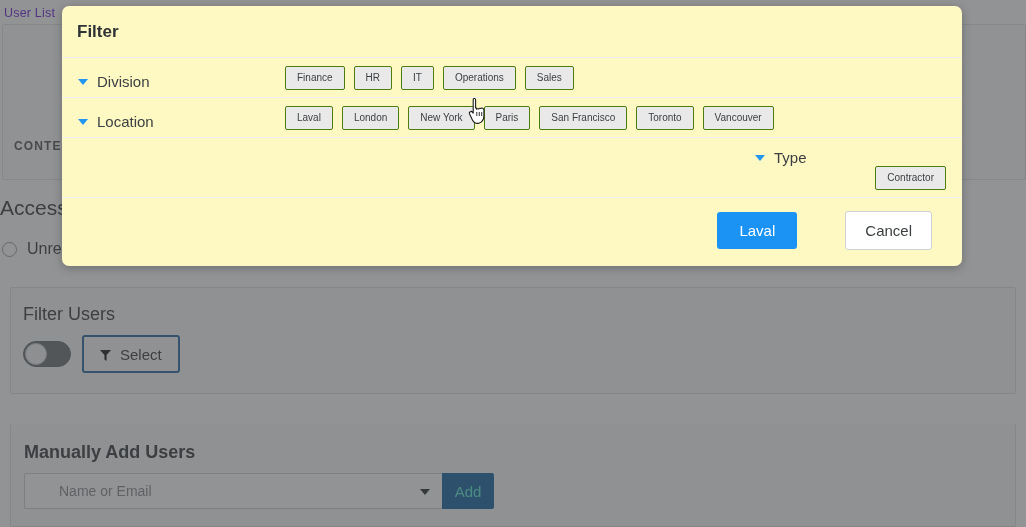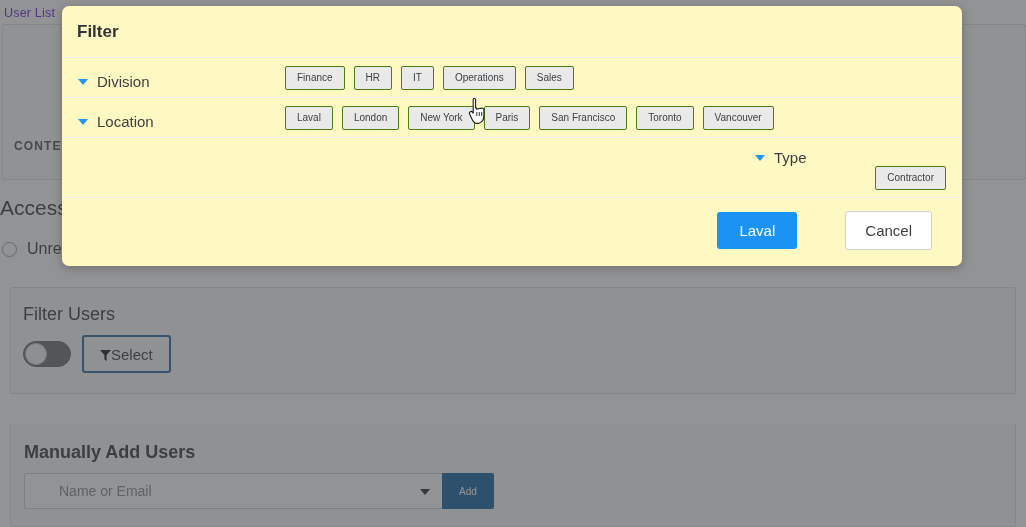--- a/index.html
+++ b/index.html
@@ -116,20 +116,21 @@
     border-radius: 50%;
     background: #f6f6f6;
     border: 1px solid #c9cccf;
     box-sizing: border-box;
   }
   #select-button {
     height: 38px;
     padding: 0 16px;
     display: flex;
     align-items: center;
+    gap: 9px;
     background: #fbfbfb;
     border: 2px solid #2e6ca4;
     border-radius: 3px;
     font-size: 15px;
     color: #3b3f42;
     box-sizing: border-box;
     cursor: pointer;
   }
   .funnel-icon {
     display: inline-block;
@@ -190,25 +191,25 @@
     margin-top: -2px;
     width: 0; height: 0;
     border-left: 5px solid transparent;
     border-right: 5px solid transparent;
     border-top: 6px solid #2f3436;
   }
   #add-button {
     width: 52px;
     height: 36px;
     background: #1b6aa5;
-    color: #ffffff;
+    color: #5eead4;
     border: none;
     border-radius: 0 2px 2px 0;
     font-family: "Liberation Sans", sans-serif;
-    font-size: 10px;
+    font-size: 15px;
     cursor: pointer;
   }
 
   
   #overlay {
     position: absolute;
     left: 0; top: 0;
     width: 1026px; height: 527px;
     background: rgba(60, 62, 64, 0.56);
   }

